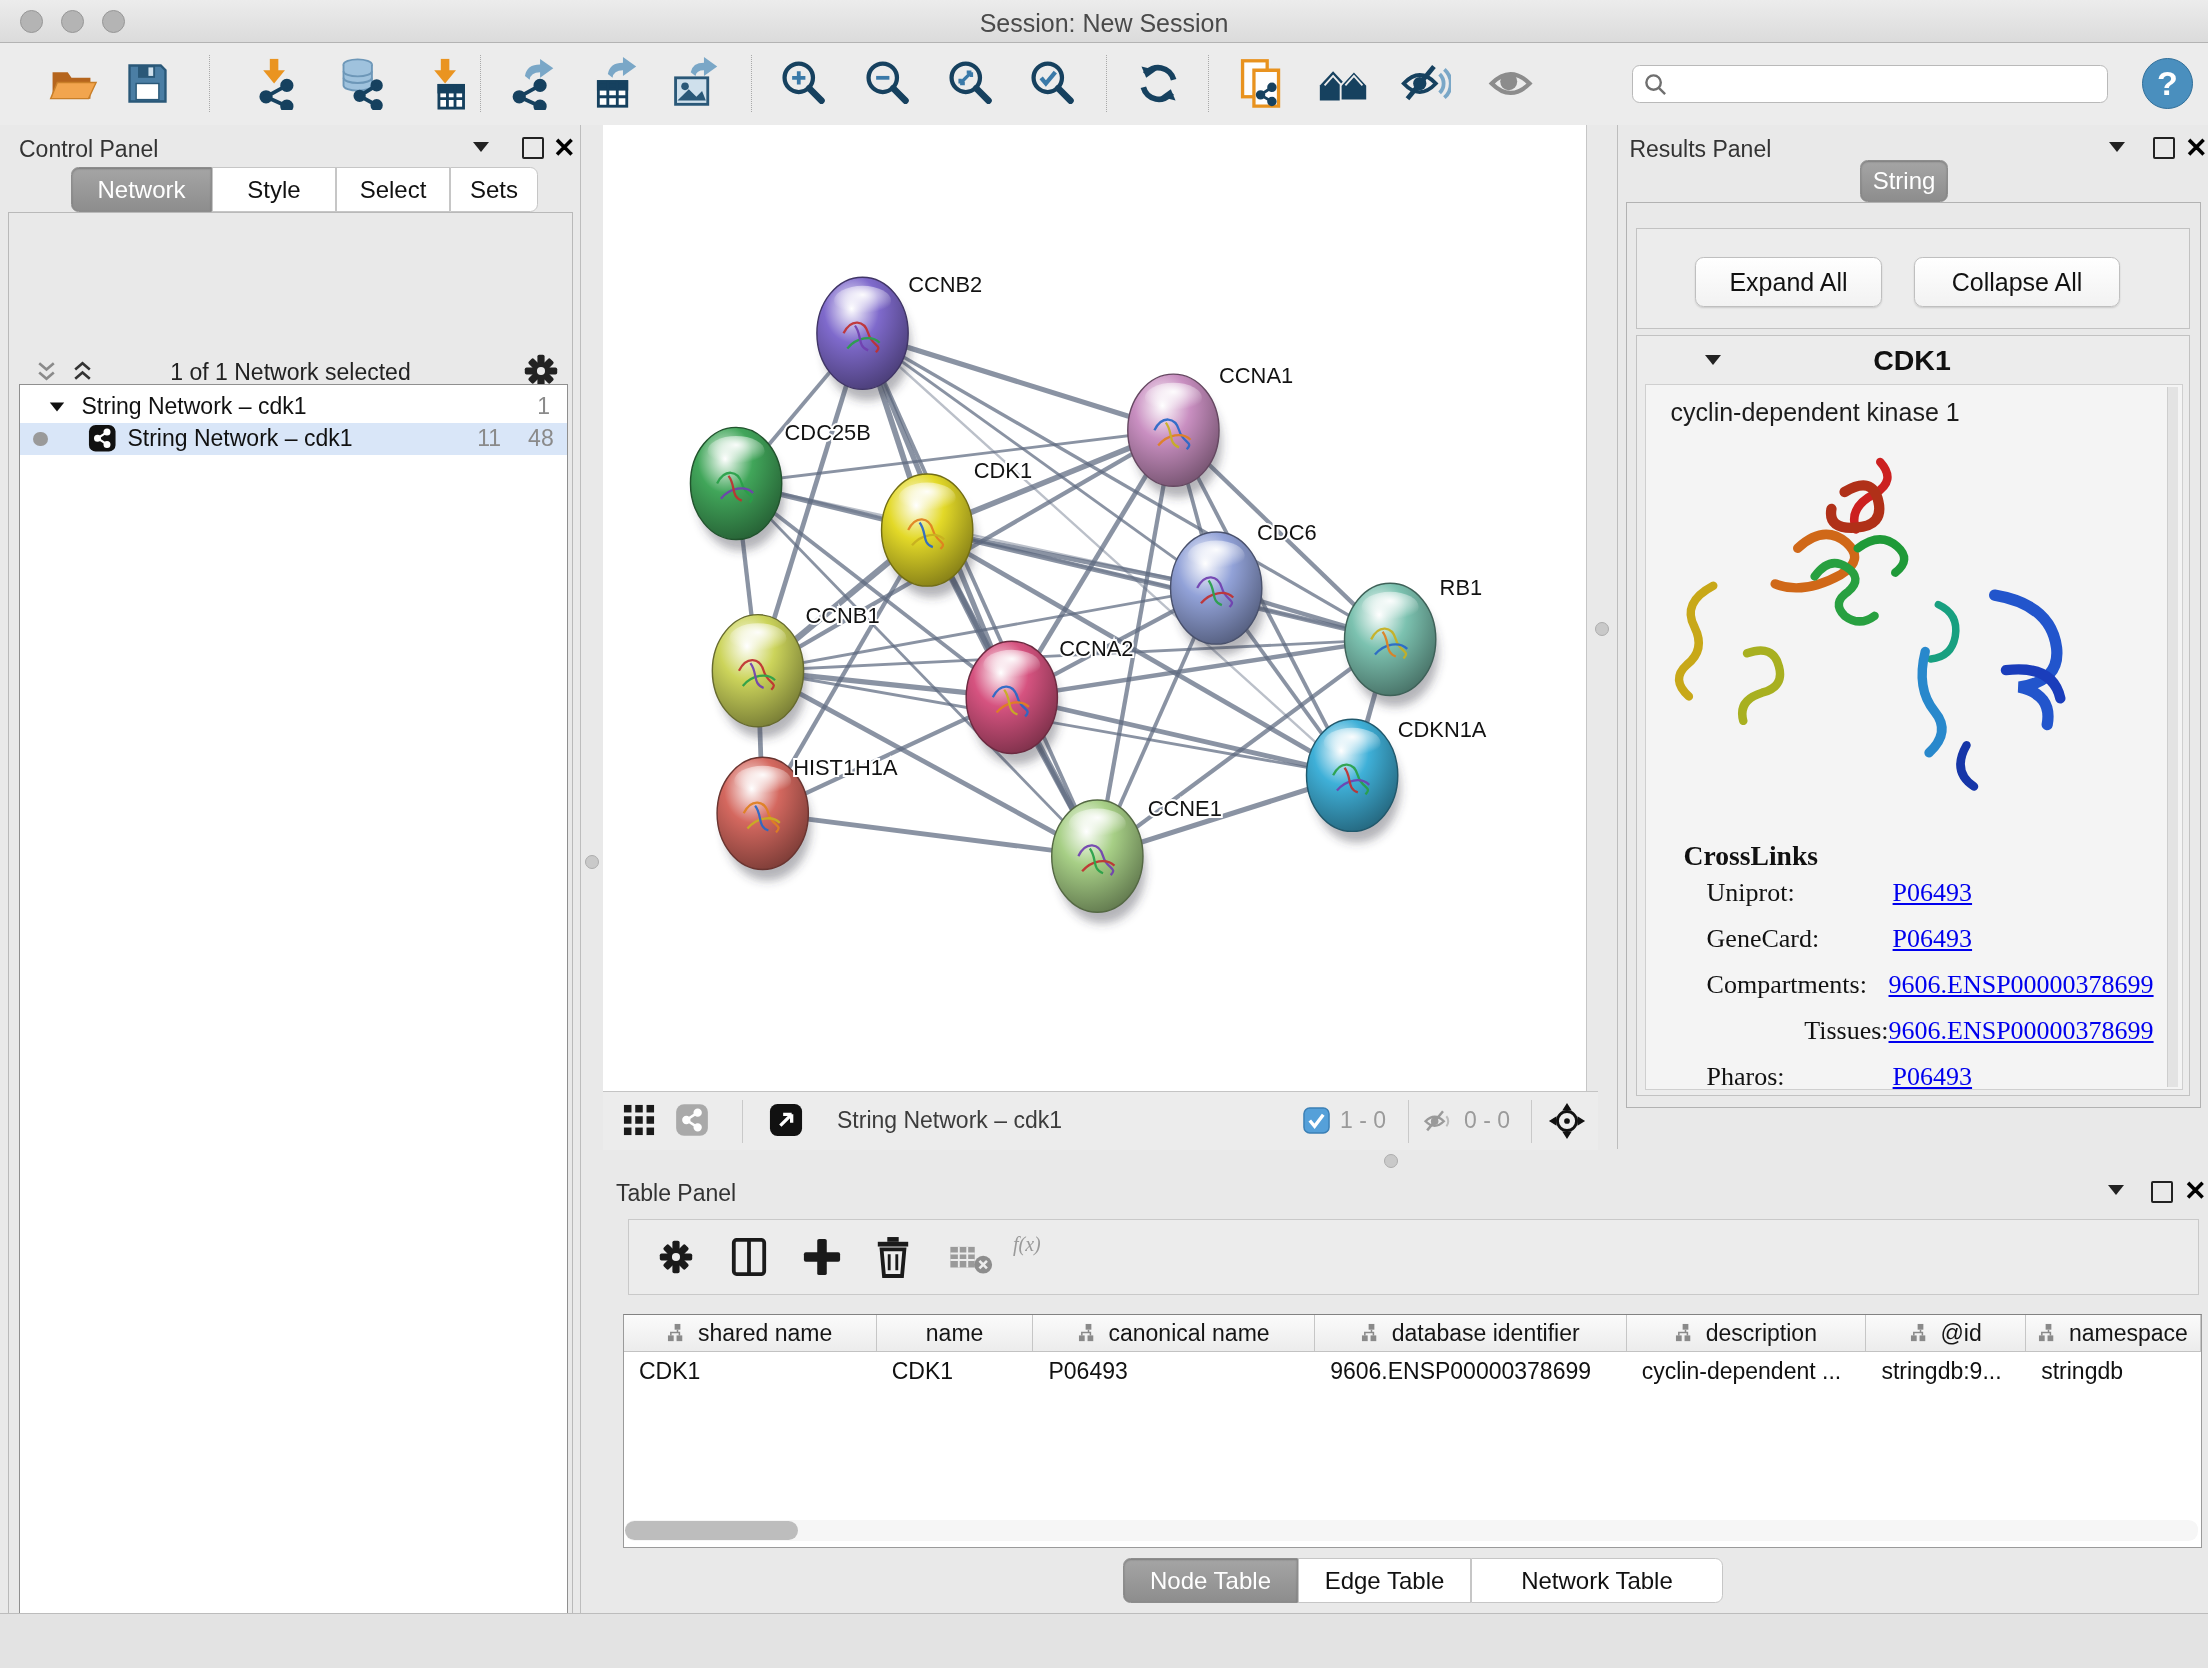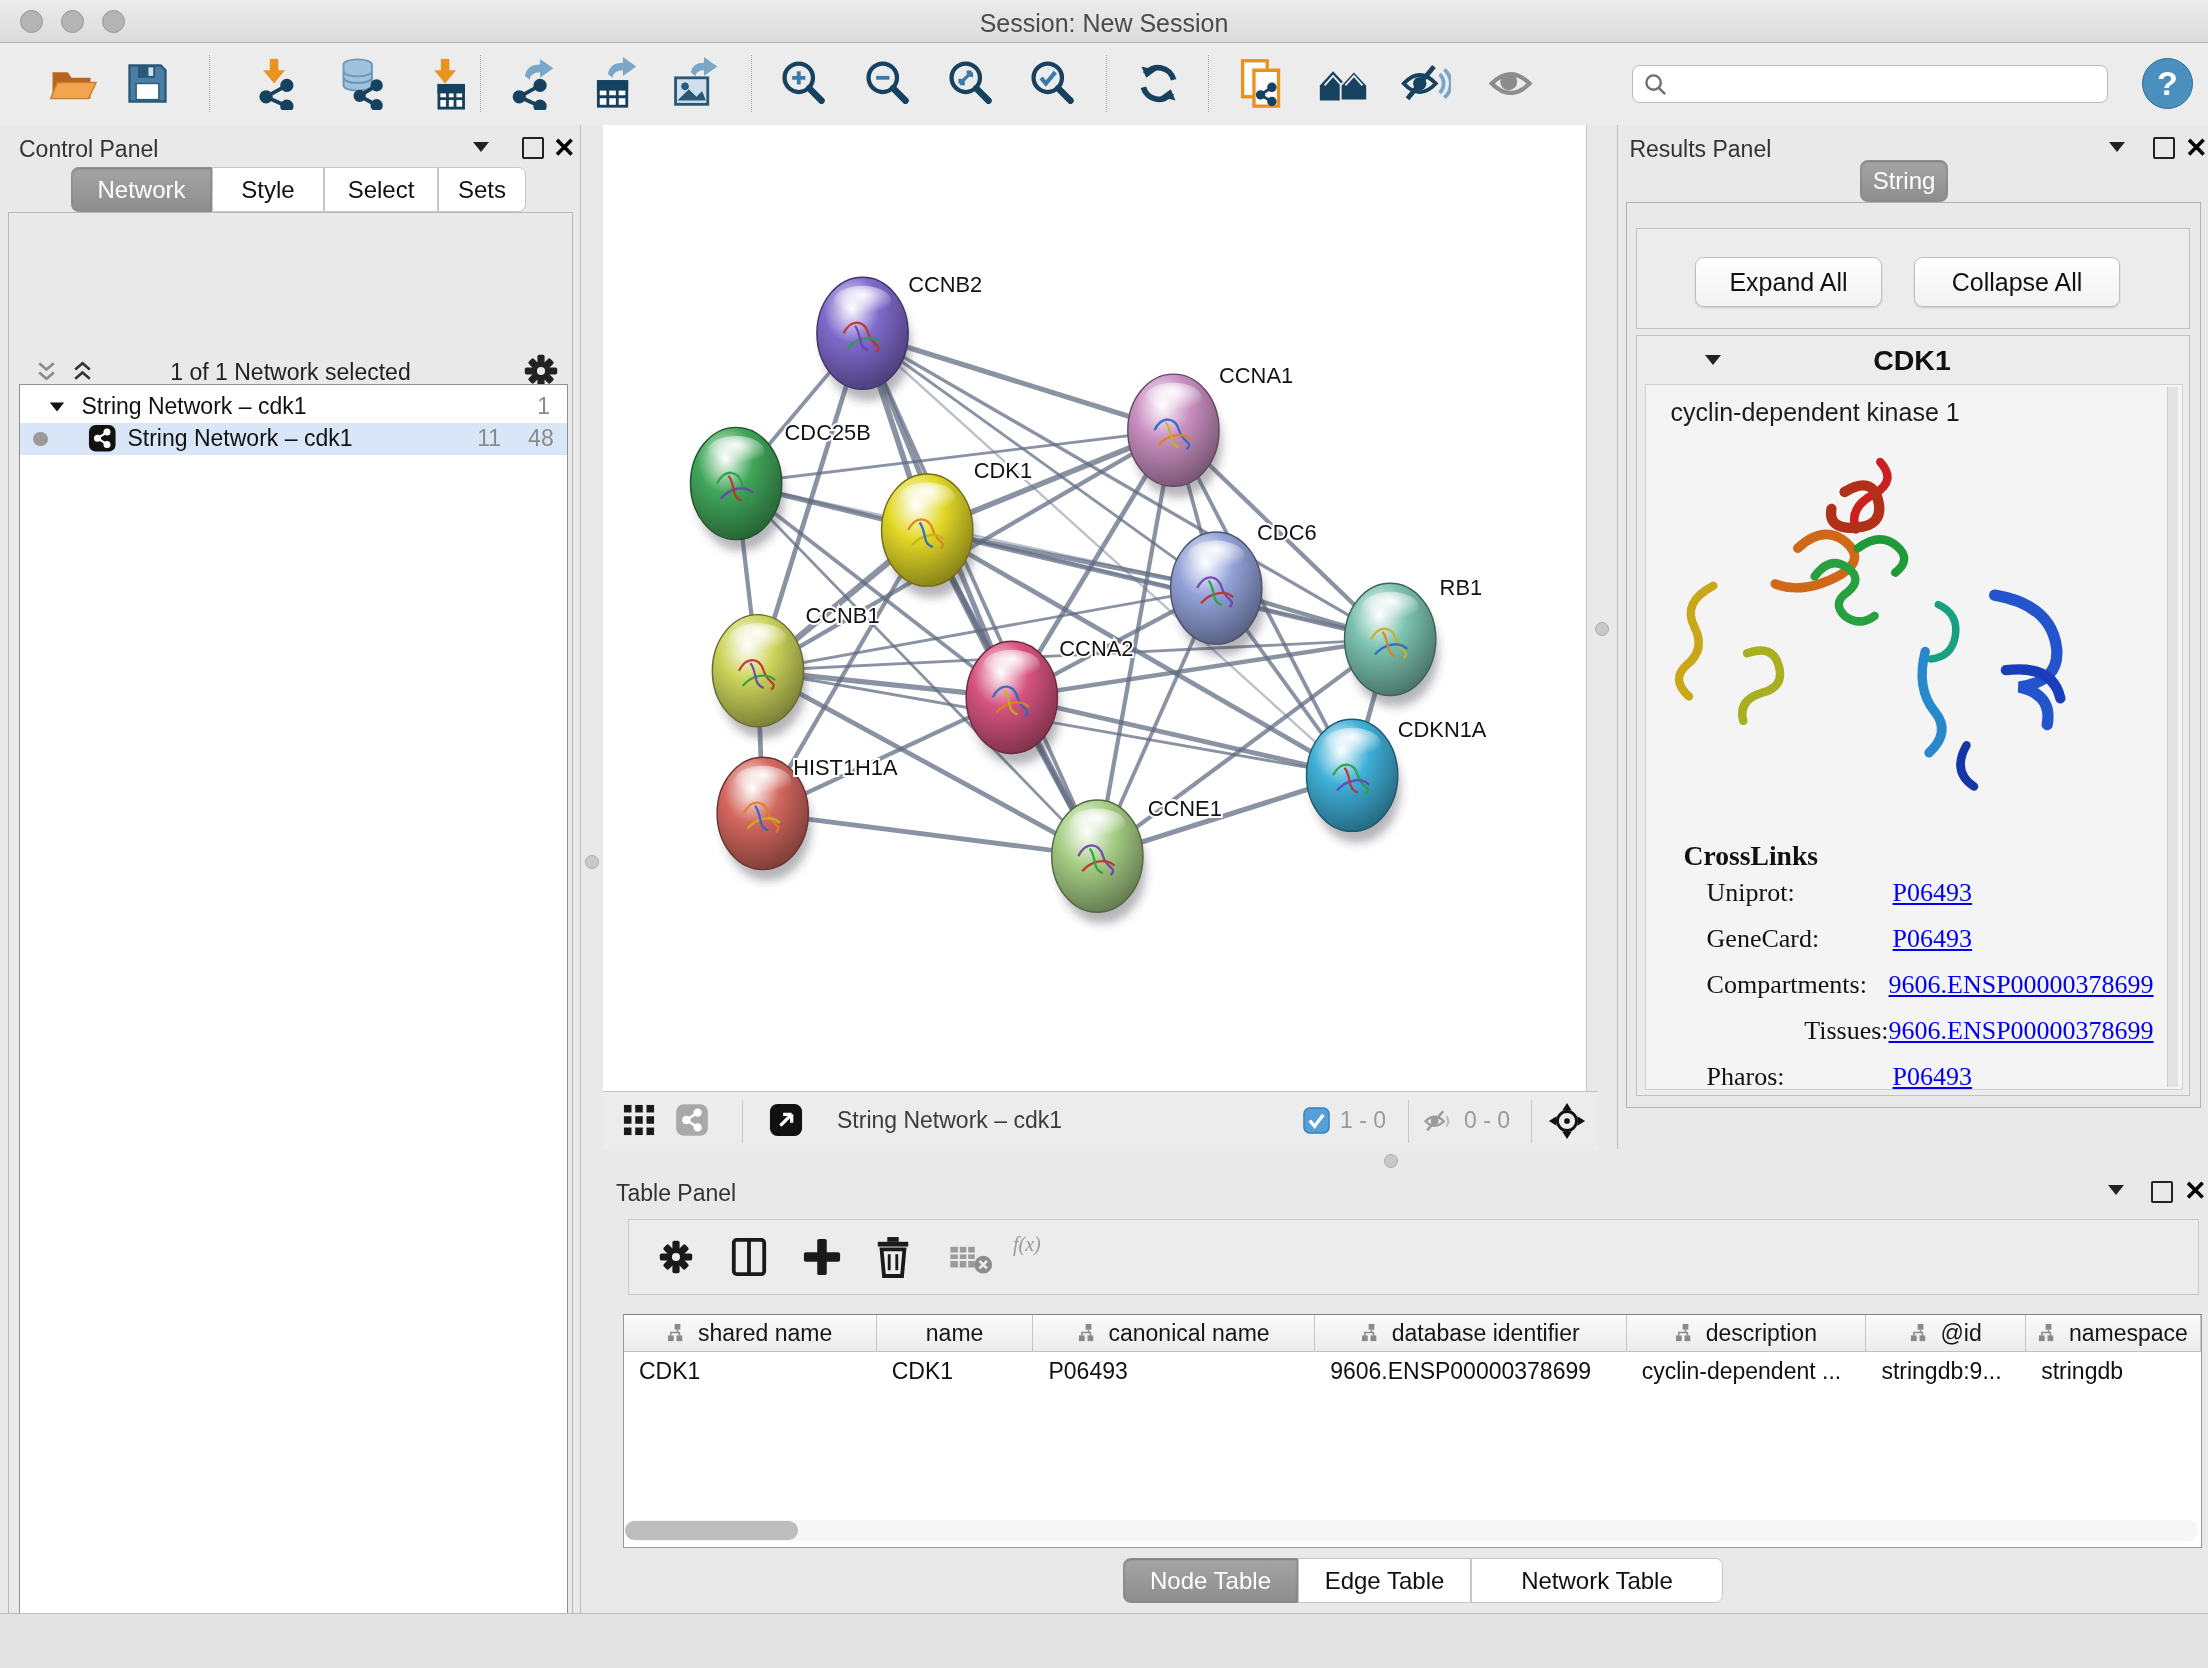--- a/index.html
+++ b/index.html
@@ -254,21 +254,21 @@
 
   <div class="abs ctlpanel">
     <div class="abs paneltitle" style="left:19px;top:11.4px">Control Panel</div>
     <div class="abs tri-down" style="left:473px;top:17px"></div>
     <div class="abs floatbox" style="left:522px;top:12.4px"></div>
     <div class="abs icon-x" style="left:553px;top:6.7px;font-size:27px">✕</div>
     <div class="abs" style="left:71px;top:42px;display:flex" id="ctl-tabs">
         <div class="tab sel" style="width: 141px;">
           <span>Network</span>
         </div>
-        <div class="tab" style="width: 112px;">
+        <div class="tab" style="width: 124px;">
           <span>Style</span>
         </div>
         <div class="tab" style="width: 114px;">
           <span>Select</span>
         </div>
         <div class="tab" style="width: 88px;">
           <span>Sets</span>
         </div>
       </div>
     <div class="abs ctlbox"></div>

